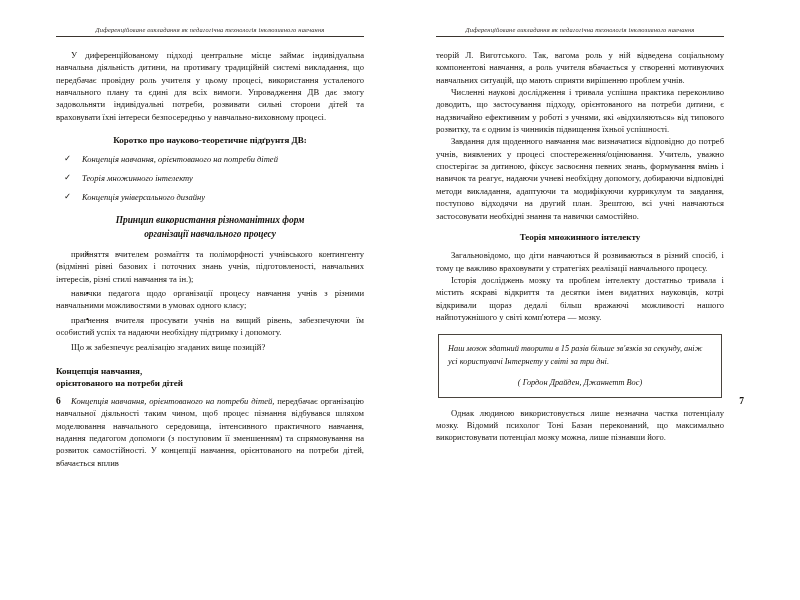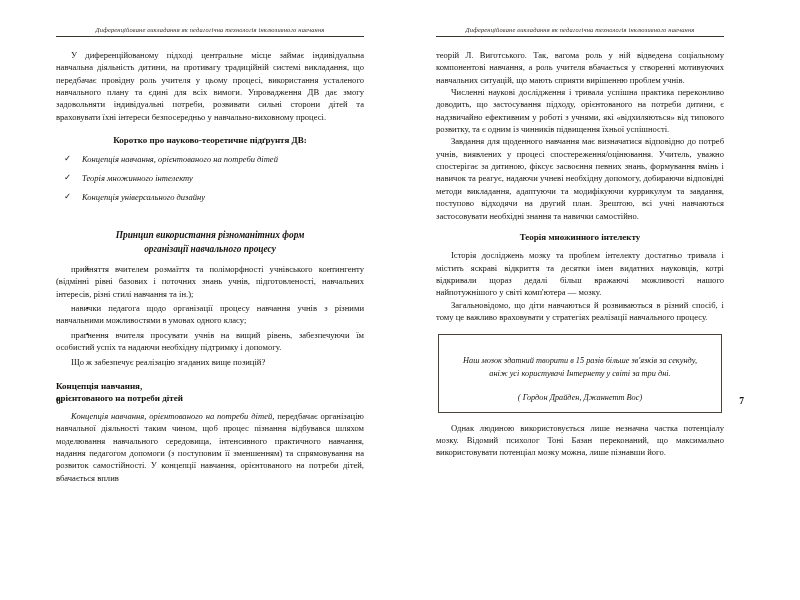--- a/index.html
+++ b/index.html
@@ -72,21 +72,21 @@
     margin: 9px 0 6px 0;
     line-height: 12.5px;
   }
   h2.head-bold.tight { margin-top: 11px; margin-bottom: 7px; }
 
   h2.head-italic {
     font-size: 9.4px;
     font-weight: bold;
     font-style: italic;
     text-align: center;
-    margin: 26px 0 7px 0;
+    margin: 11px 0 7px 0;
     line-height: 13.5px;
   }
 
   h3.head-plain {
     font-size: 9px;
     font-weight: bold;
     text-align: left;
     margin: 12px 0 5px 0;
     line-height: 12.5px;
   }
@@ -143,22 +143,22 @@
   .quotebox {
     border: 1px solid #4a443e;
     margin: 11px 2px 9px 2px;
     padding: 8px 9px 7px 9px;
     box-sizing: border-box;
   }
   .quotebox .qtext {
     font-style: italic;
     font-size: 8.3px;
     line-height: 12.4px;
-    text-align: center;
-    margin: 12px;
+    text-align: left;
+    margin: 0;
   }
   .quotebox .qsource {
     font-style: italic;
     font-size: 8.3px;
     line-height: 12.4px;
     text-align: center;
     margin: 9px 0 0 0;
   }
 
   
@@ -246,23 +246,23 @@
     <div class="col">
 
       <p class="body" style="text-indent:0">теорій Л. Виготського. Так, вагома роль у ній відведена соціальному компонентові навчання, а роль учителя вбачається у створенні мотивуючих навчальних ситуацій, що мають сприяти вирішенню проблем учнів.</p>
 
       <p class="body">Численні наукові дослідження і тривала успішна практика переконливо доводить, що застосування підходу, орієнтованого на потреби дитини, є надзвичайно ефективним у роботі з учнями, які «відхиляються» від типового розвитку, та є одним із чинників підвищення їхньої успішності.</p>
 
       <p class="body">Завдання для щоденного навчання має визначатися відповідно до потреб учнів, виявлених у процесі спостереження/оцінювання. Учитель, уважно спостерігає за дитиною, фіксує засвоєння певних знань, формування вмінь і навичок та реагує, надаючи учневі необхідну допомогу, добираючи відповідні методи викладання, адаптуючи та модифікуючи куррикулум та завдання, поступово відходячи на другий план. Зрештою, всі учні навчаються застосовувати необхідні знання та навички самостійно.</p>
 
       <h2 class="head-bold">Теорія множинного інтелекту</h2>
 
+      <p class="body">Загальновідомо, що діти навчаються й розвиваються в різний спосіб, і тому це важливо враховувати у стратегіях реалізації навчального процесу.</p>
+
       <p class="body">Історія досліджень мозку та проблем інтелекту достатньо тривала і містить яскраві відкриття та десятки імен видатних науковців, котрі відкривали щораз дедалі більш вражаючі можливості нашого найпотужнішого у світі комп'ютера — мозку.</p>
-
-      <p class="body">Загальновідомо, що діти навчаються й розвиваються в різний спосіб, і тому це важливо враховувати у стратегіях реалізації навчального процесу.</p>
 
       <div class="quotebox">
         <p class="qtext">Наш мозок здатний творити в 15 разів більше зв'язків за секунду, аніж усі користувачі Інтернету у світі за три дні.</p>
         <p class="qsource">( Гордон Драйден, Джаннетт Вос)</p>
       </div>
 
       <p class="body">Однак людиною використовується лише незначна частка потенціалу мозку. Відомий психолог Тоні Базан переконаний, що максимально використовувати потенціал мозку можна, лише пізнавши його.</p>
 
     </div>
 

